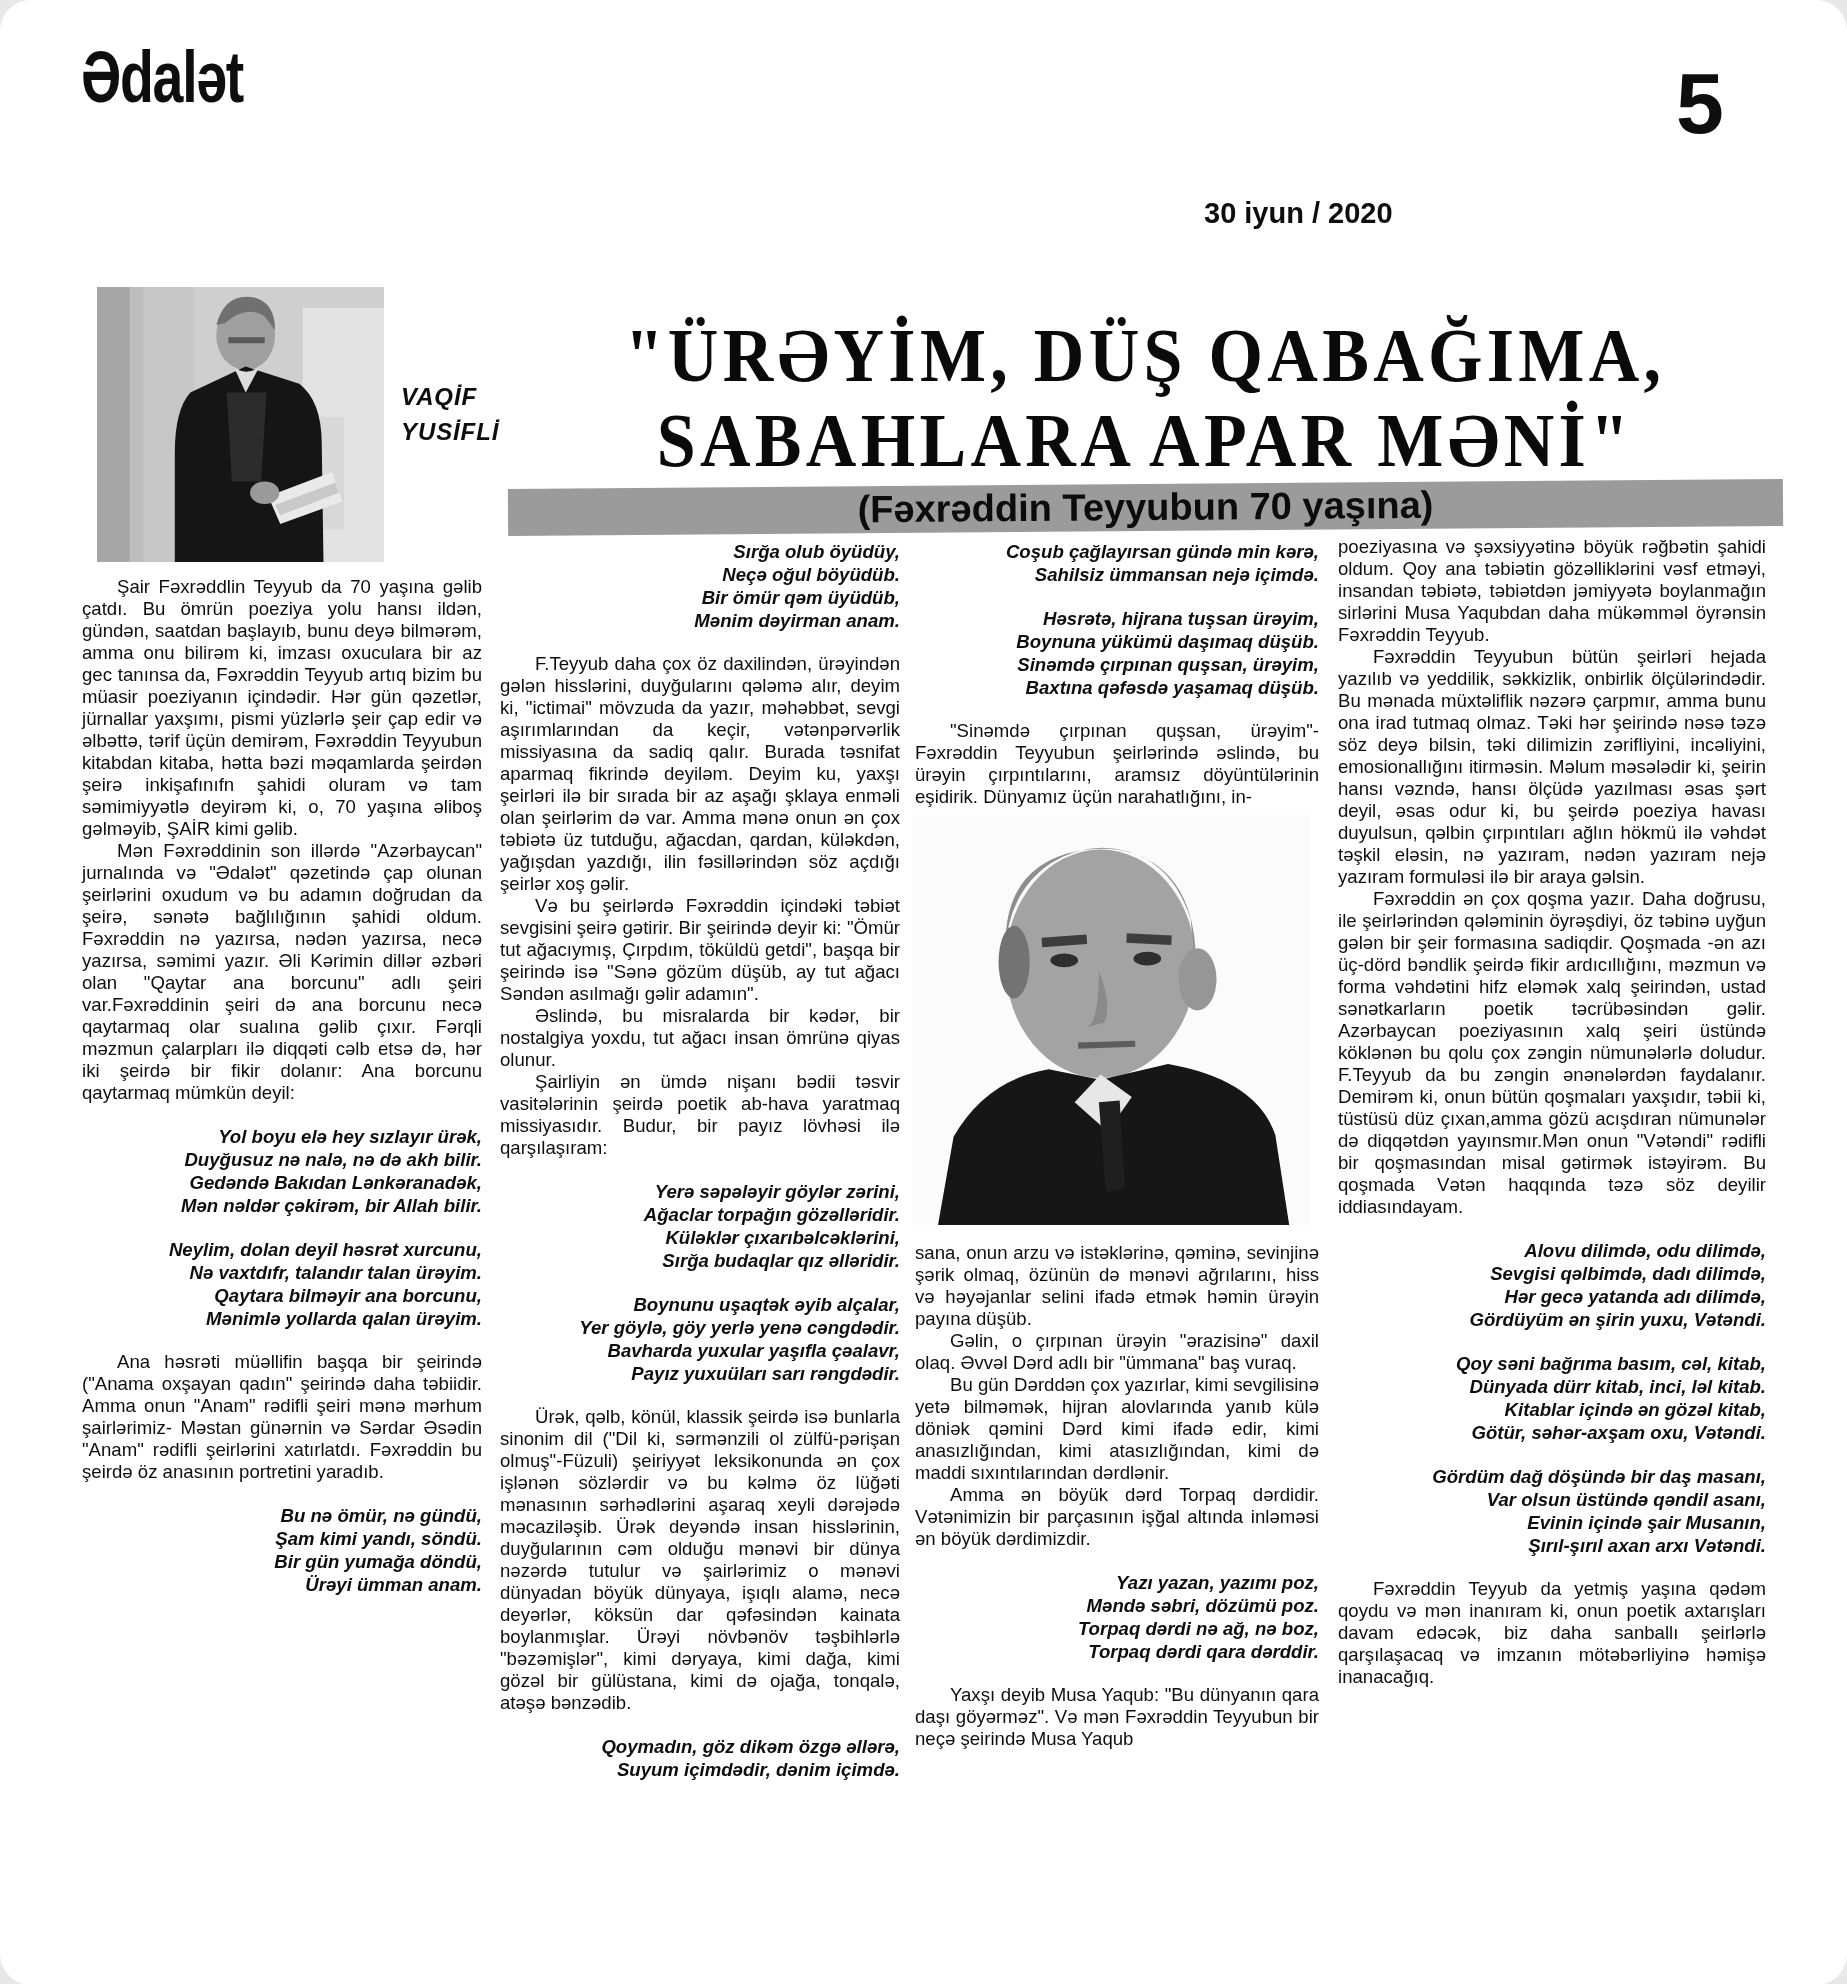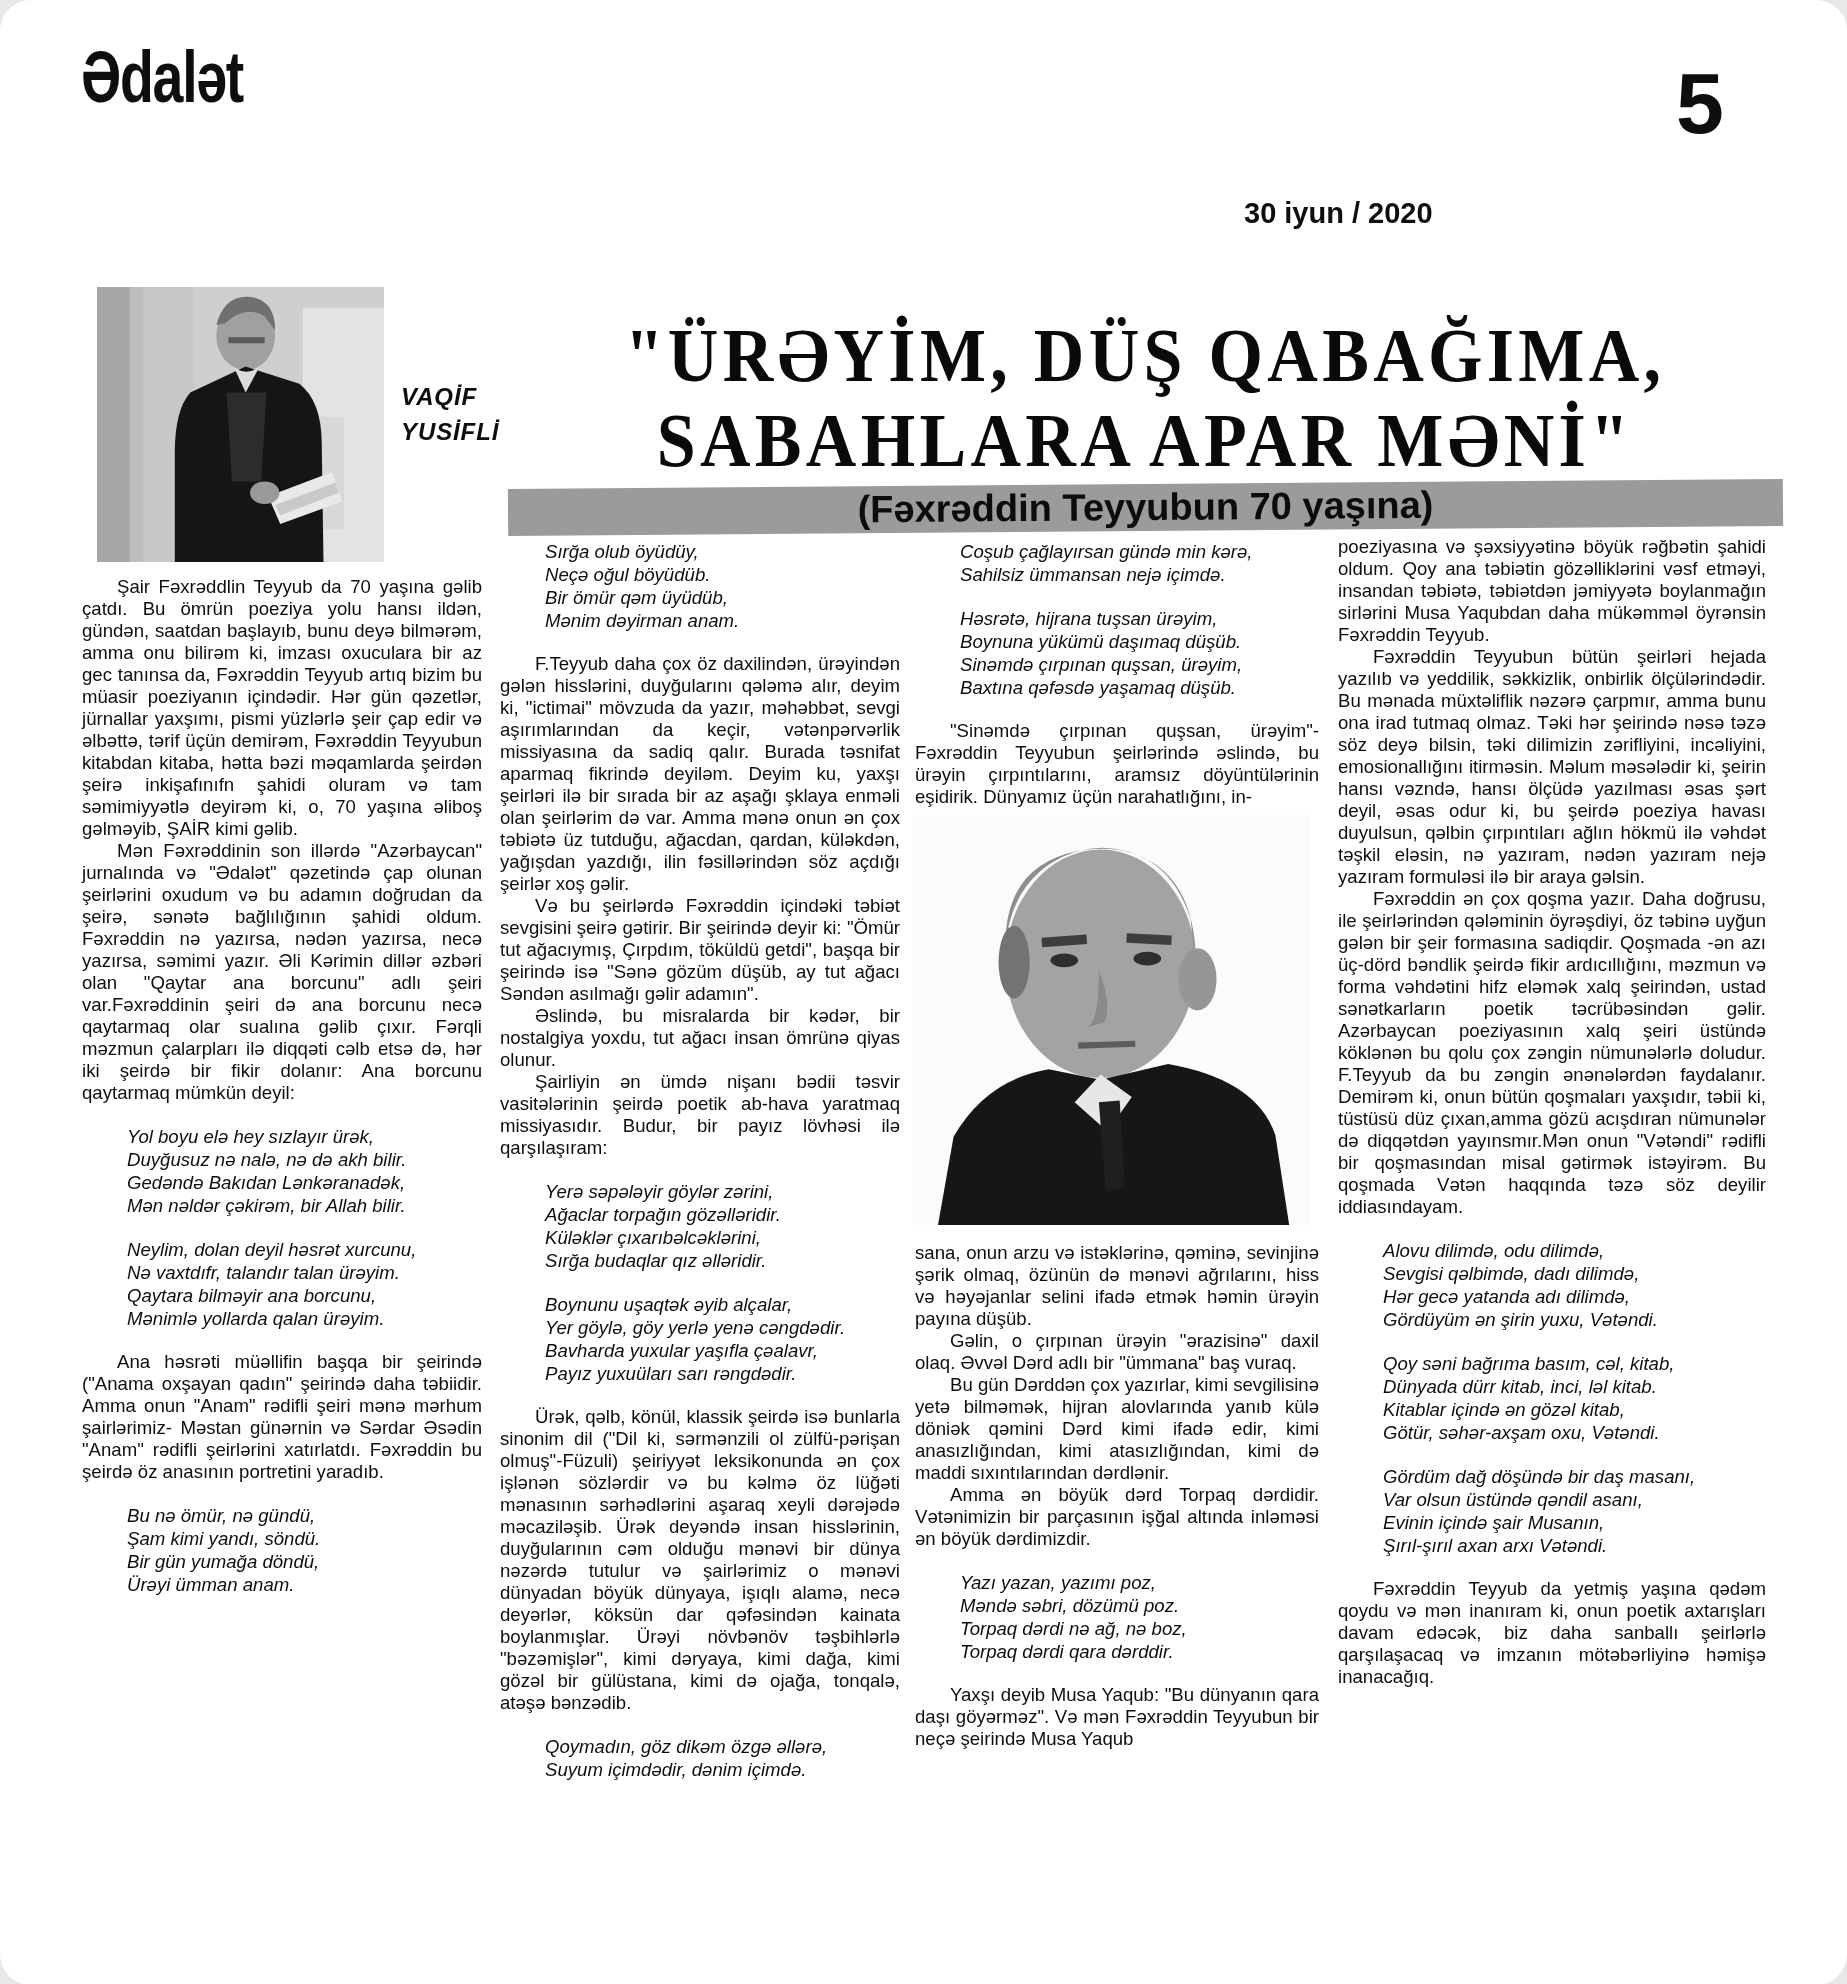--- a/index.html
+++ b/index.html
@@ -13,21 +13,21 @@
     position:absolute; left:81px; top:35px;
     font-size:73px; font-weight:bold; letter-spacing:-1.7px;
     transform:scaleX(0.76); transform-origin:left top; white-space:nowrap;
   }
   .page-number{
     position:absolute; left:1676px; top:54px;
     font-size:86px; font-weight:bold;
   }
   .issue-date{
     position:absolute; left:1204px; top:197px;
-    font-size:29px; font-weight:bold; letter-spacing:0px;margin-left:40px;
+    font-size:29px; font-weight:bold; letter-spacing:0px;
   }
   
   .headline{
     position:absolute; left:517px; top:310px; width:1256px;
     text-align:center; font-family:"Liberation Serif", serif;
     font-weight:bold; color:#0a0a0a;
   }
   .headline .hl{
     font-size:70px; line-height:85px; letter-spacing:4.3px; white-space:nowrap;
     transform:scaleY(1.08); transform-origin:center top;
@@ -49,21 +49,21 @@
   
   .col{ position:absolute; text-align:justify; font-size:18.6px; line-height:22px; }
   .col1{ left:82px;  top:576px; width:400px; }
   .col2{ left:500px; top:536px; width:400px; }
   .col3{ left:915px;top:536px; width:404px; }
   .col4{ left:1338px;top:536px; width:428px; }
   .col p{ margin:0; text-indent:35px; }
   .col p.cont{ text-indent:0; }
   .stanza{ margin:21px 0 21px 45px; text-align:left; }
   .stanza:first-child{ margin-top:3.5px; }
-  .pl{ font-weight:normal; font-style:italic; line-height:23px; white-space:nowrap; }
+  .pl{ font-weight:bold; font-style:italic; line-height:23px; white-space:nowrap;text-align:right; }
   .portrait-photo{ width:398px; height:410px; margin:7px 0 12px -3.5px; }
 </style>
 </head>
 <body>
 
 <div class="page">
 
   <div class="masthead-title">Ədalət</div>
   <div class="page-number">5</div>
   <div class="issue-date">30 iyun / 2020</div>

